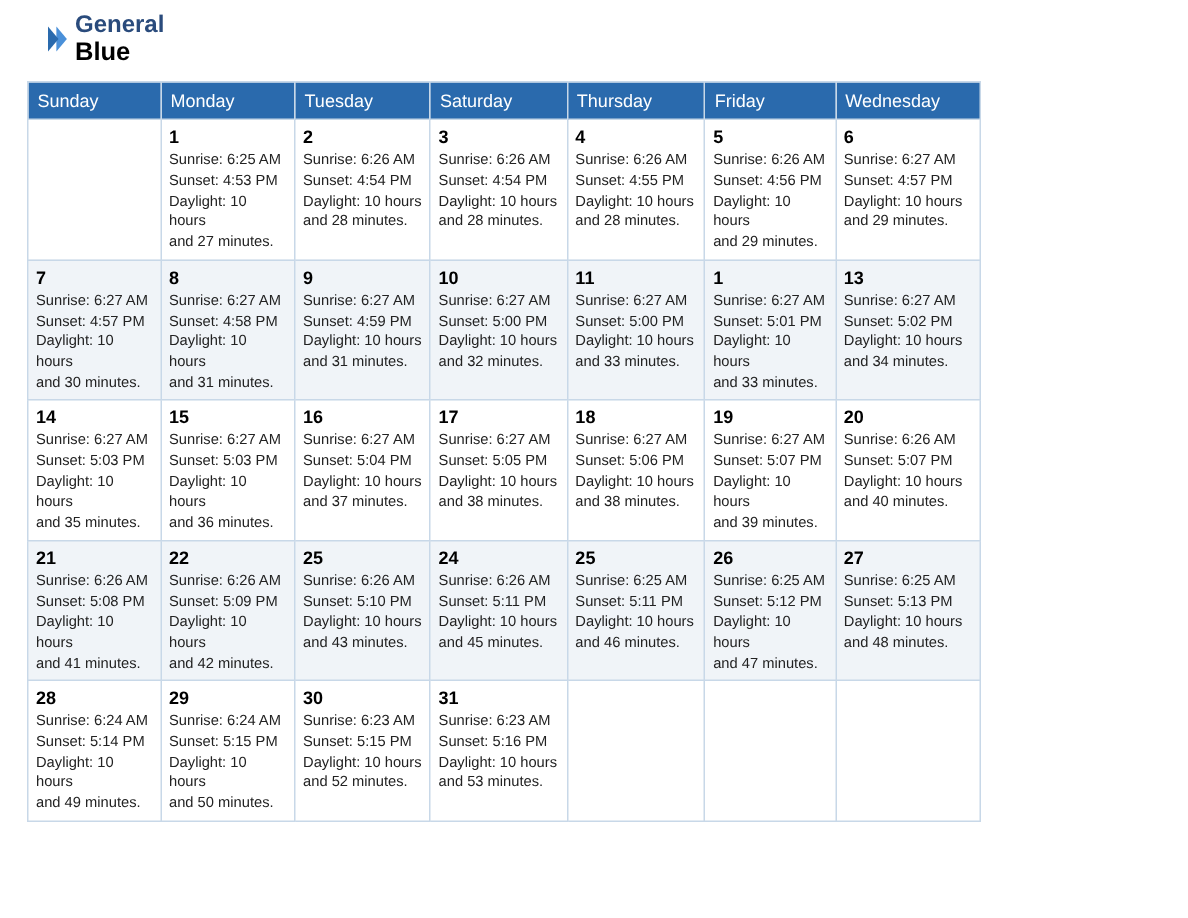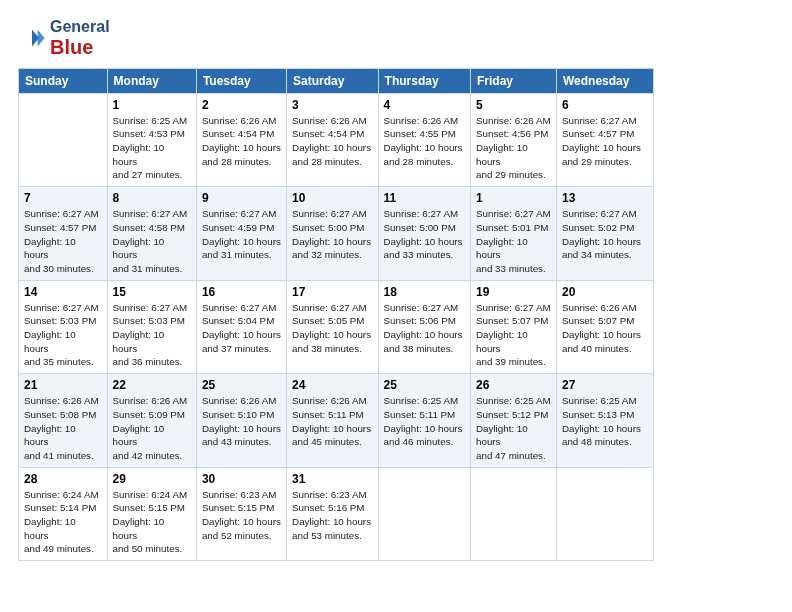--- a/index.html
+++ b/index.html
@@ -6,21 +6,21 @@
     body {
       font-family: Arial, sans-serif;
       background: #fff;
       width: 792px;
       height: 612px;
       overflow: hidden;
     }
     .page {
       width: 672px;
       min-height: 612px;
-      padding: 18px 18px 10px 18px;
+      padding: 8px 18px 10px 18px;
       background: #fff;
     }
     .header {
       display: flex;
       justify-content: space-between;
       align-items: flex-start;
       margin-bottom: 10px;
     }
     .logo {
       display: flex;
@@ -48,21 +48,21 @@
       width: 100%;
       border-collapse: collapse;
       font-size: 10.5px;
     }
     .calendar th {
       background-color: #2a6aad;
       color: #fff;
       text-align: left;
       padding: 5px 6px;
       font-size: 12px;
-      font-weight: bold;
+      font-weight: normal;
       border: 1px solid #c8d8e8;
     }
     .calendar td {
       border: 1px solid #c8d8e8;
       vertical-align: top;
       padding: 4px 5px;
       width: 107px;
       min-height: 72px;
       background: #fff;
     }
@@ -92,21 +92,21 @@
 
 <div class="page">
   <div class="header">
     <div class="logo">
       <svg class="logo-icon" viewBox="0 0 40 40">
         <polygon points="28,8 38,20 28,32" fill="#4a90d9"></polygon>
         <polygon points="20,8 30,20 20,32" fill="#2a6aad"></polygon>
       </svg>
       <div>
         <div style="font-size:16px;font-weight:bold;color:#2a4b7c;line-height:1.1;">General</div>
-        <div style="font-size:20px;font-weight:bold;color:#b91c1c;line-height:1.1;">Blue</div>
+        <div style="font-size:17px;font-weight:bold;color:#000000;line-height:1.1;">Blue</div>
       </div>
     </div>
     <div class="title-block">
     </div>
   </div>
 
   <table class="calendar">
     <thead>
       <tr>
         <th>Sunday</th>

